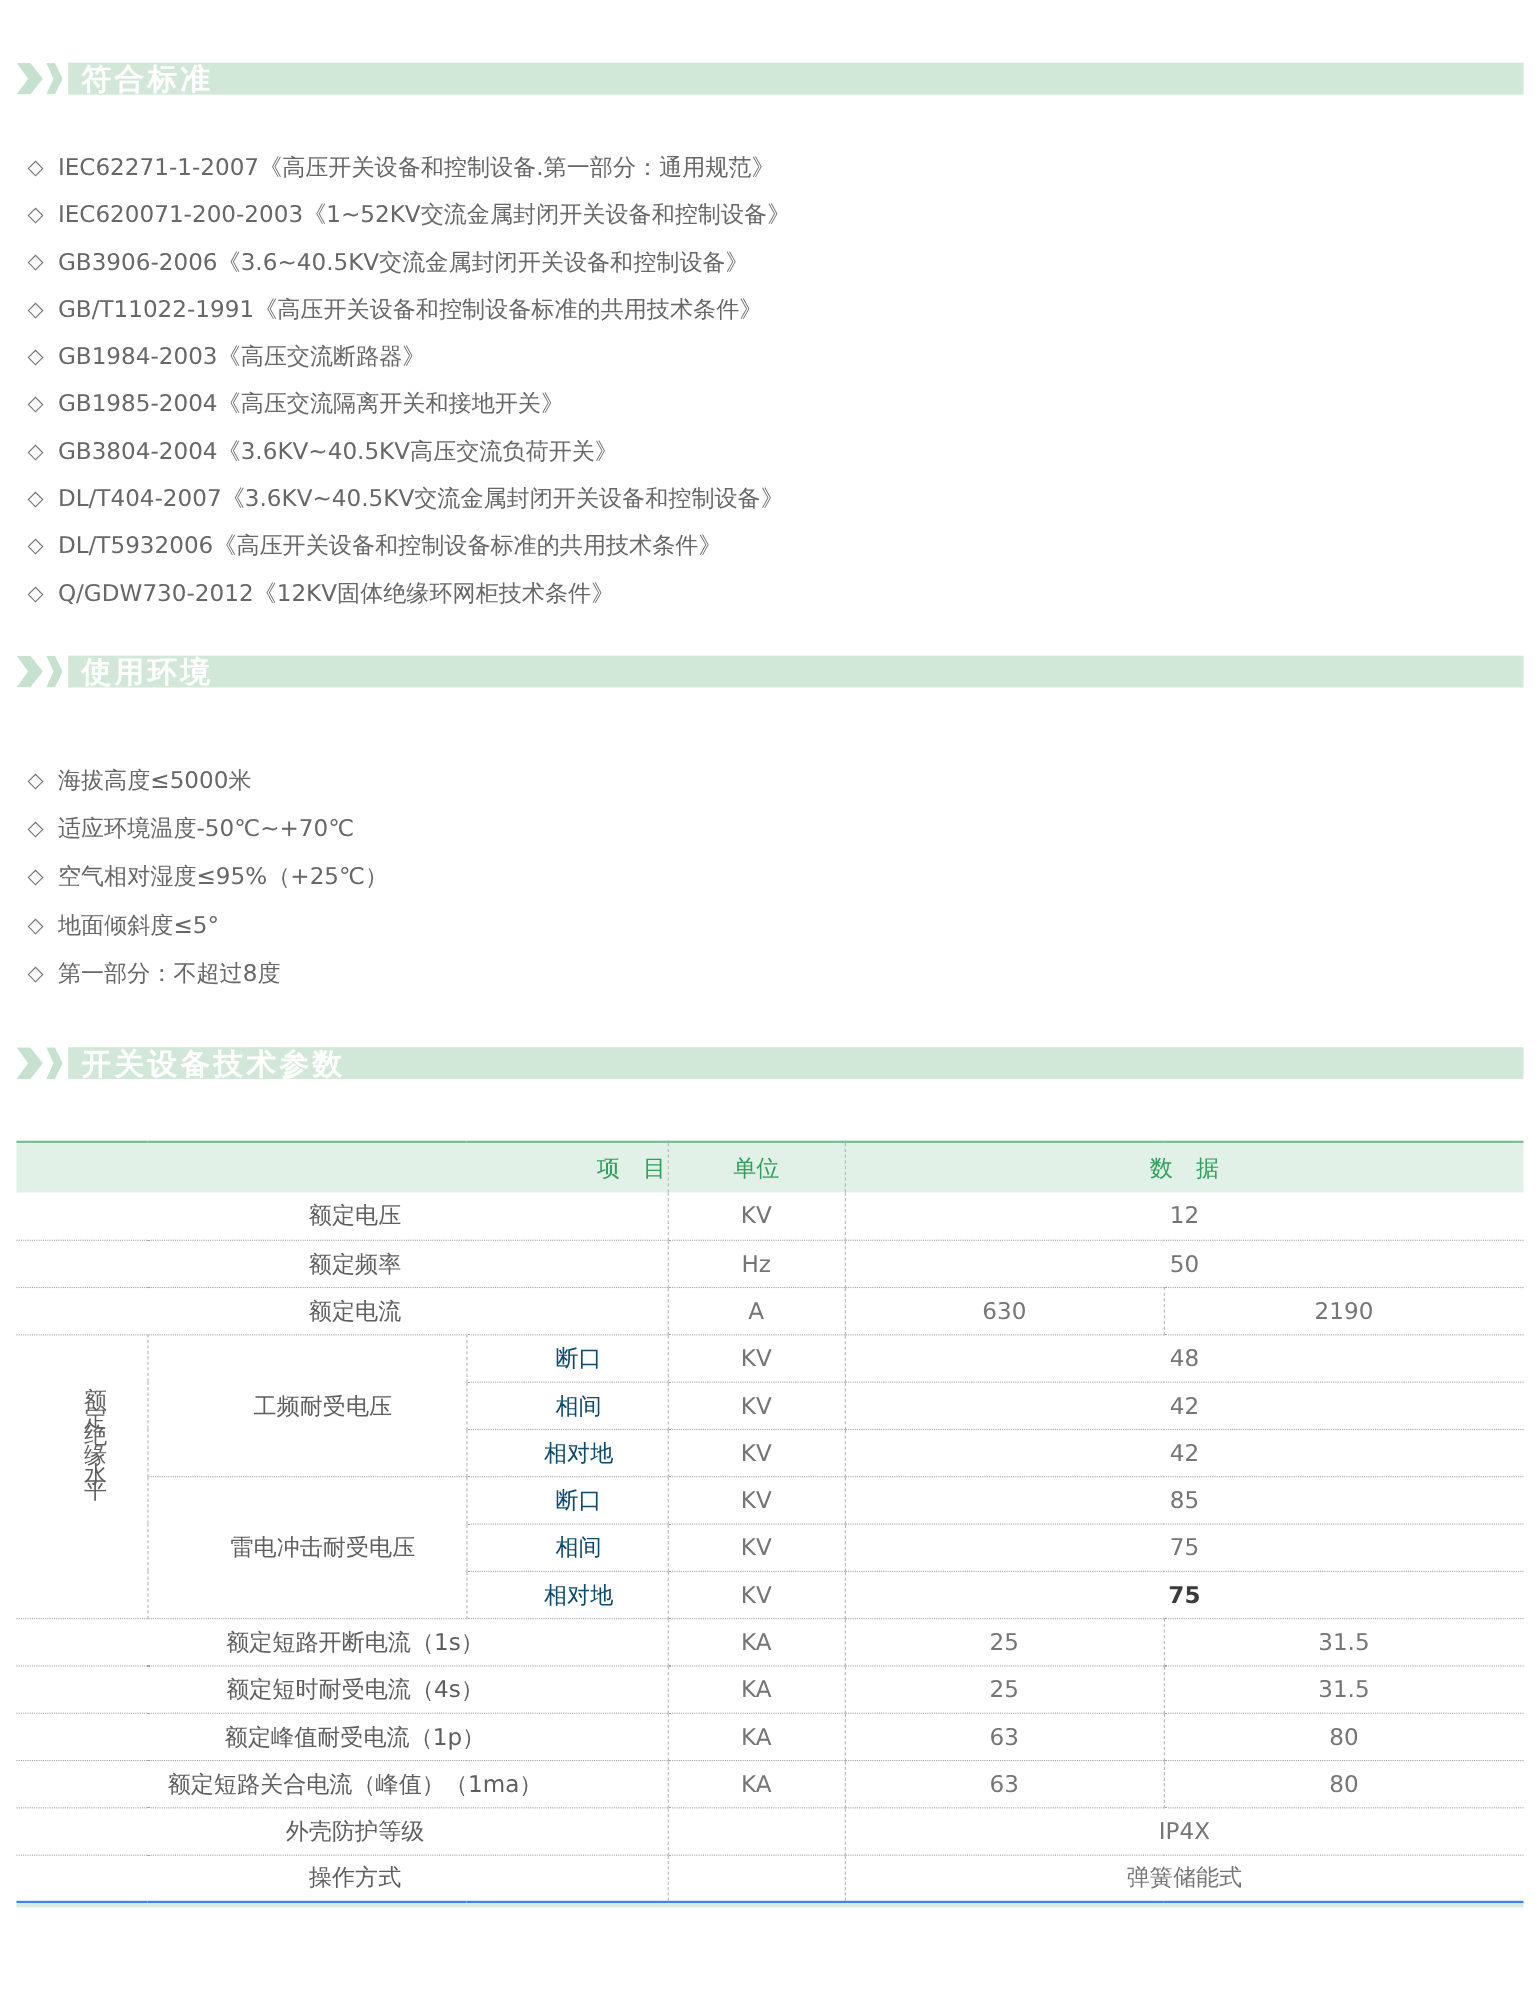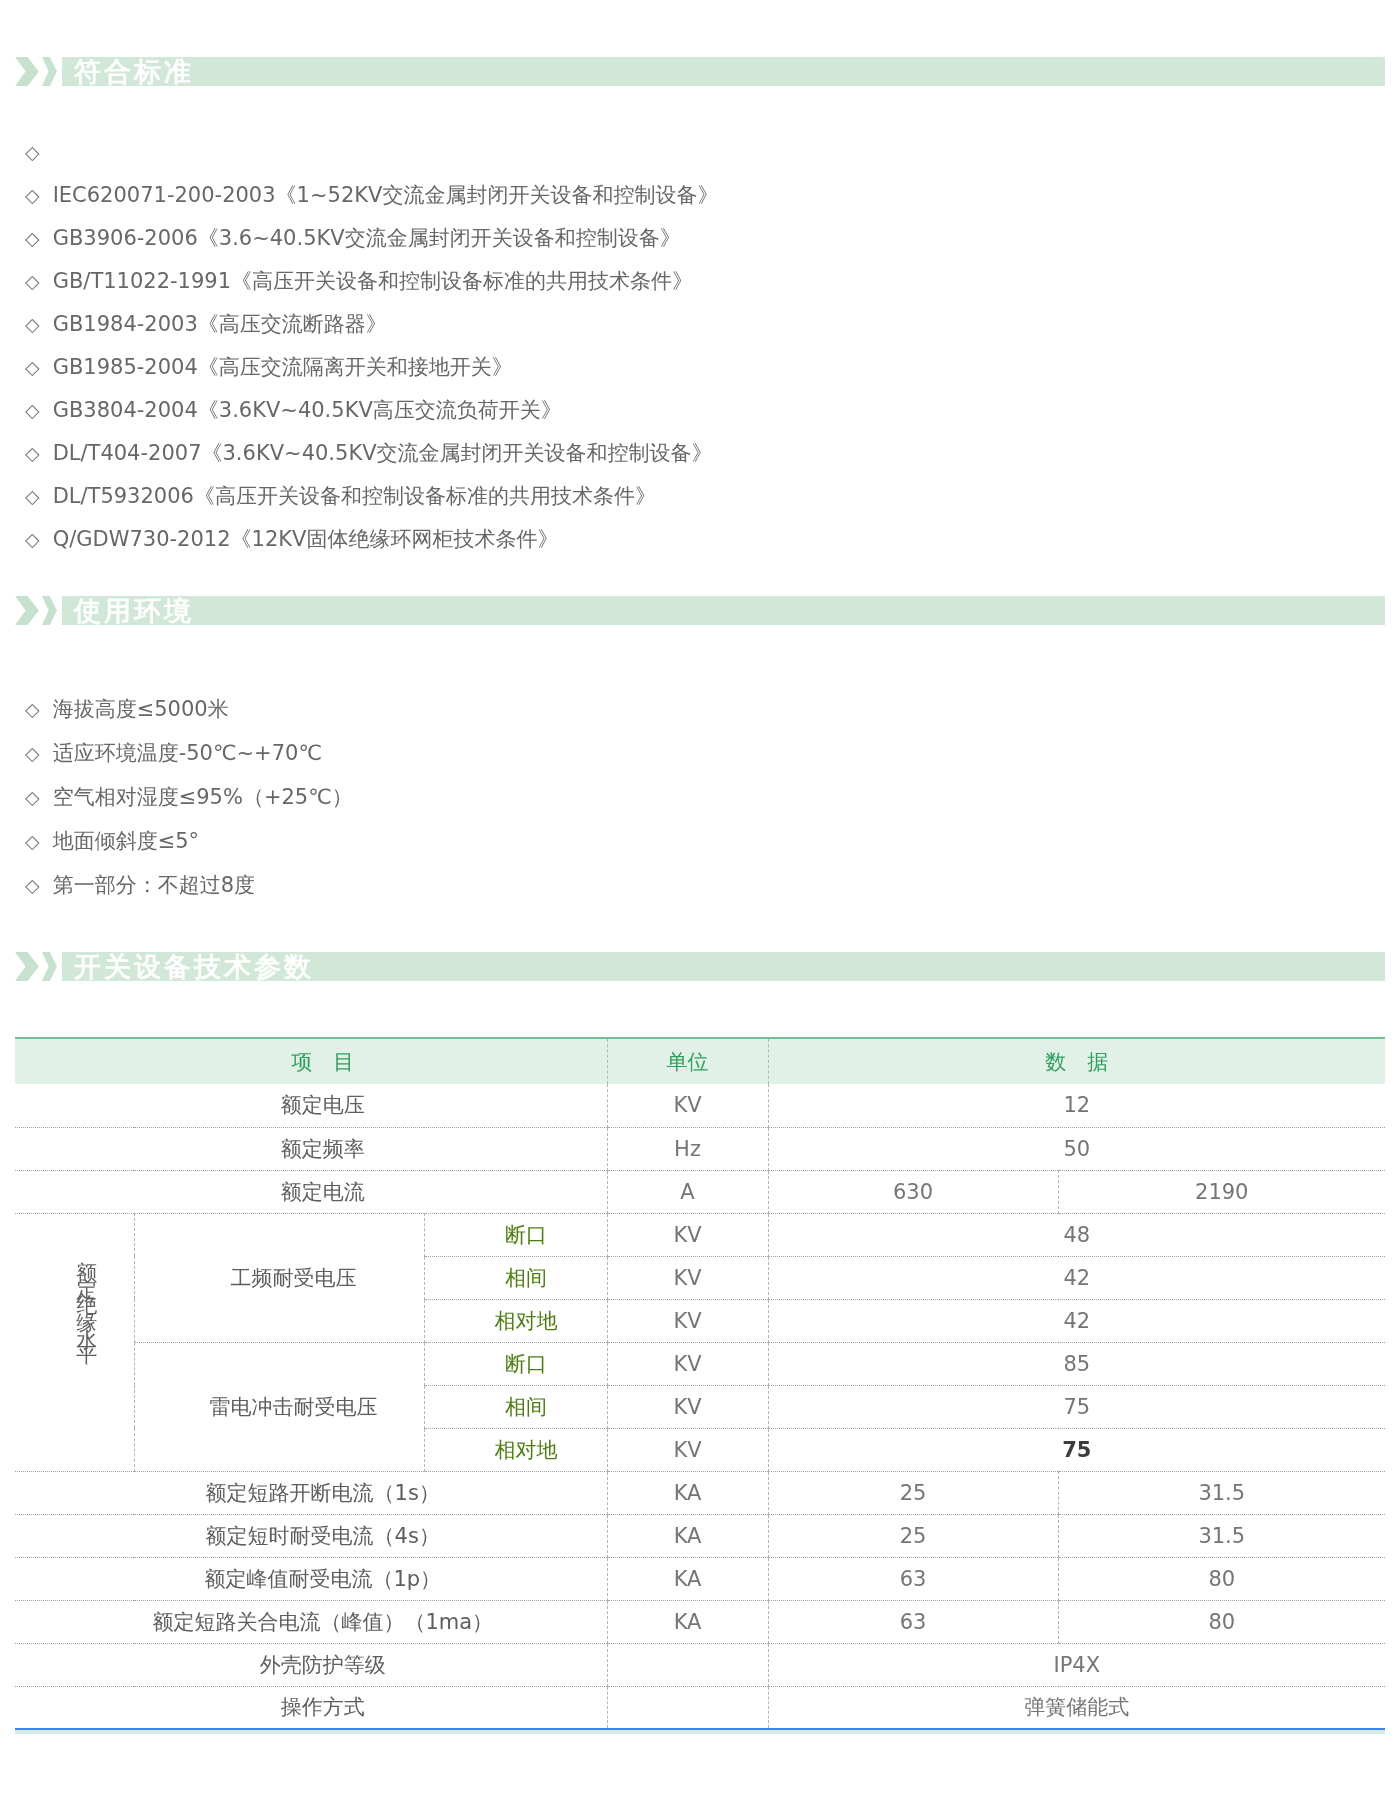--- a/index.html
+++ b/index.html
@@ -39,27 +39,27 @@
   table.params {
     margin-top:56px; width:1370px;
     border-collapse:collapse; table-layout:fixed;
     font-size:21px; color:#757575;
     border-top:2px solid #74bd90;
   }
   table.params th {
     background:#e2f1e7; color:#2f9f5c; font-weight:normal;
     height:46px; font-size:21px;
   }
-  th.t-left { text-align:center; padding-left:25px; }
+  th.t-left { text-align:right; padding-left:25px; }
   table.params td { height:43px; text-align:center; border-top:1px dotted #a3a3a3; }
   tr.rfirst td { border-top:none; }
   tr.rlast td { border-bottom:2px solid #3b82f6; }
   td.label { text-align:left; padding-left:25px; color:#5e5e5e; }
   td.sublabel { text-align:left; padding-left:30px; color:#5e5e5e; }
-  td.subitem { text-align:left; padding-left:22px; color:#4d7c0f; }
+  td.subitem { text-align:left; padding-left:22px; color:#0c4a6e; }
   .bl { border-left:1px dashed #b5b5b5; }
   td.vgroup {
     vertical-align:top; text-align:left; padding:30px 0 0 24px;
     color:#5e5e5e;
   }
   td.vgroup span {
     writing-mode:vertical-rl; text-orientation:upright;
     letter-spacing:17px; line-height:1;
   }
   td.em { color:#3c3c3c; font-weight:bold; }
@@ -74,20 +74,21 @@
     <span class="chev chev1"></span>
     <span class="chev chev2"></span>
     <div class="banner-bar">
       <span class="banner-title">符合标准</span>
     </div>
   </div>
 
   <ul class="dlist standards">
     <li>
         <span class="dia">◇</span>
+        <span>IEC62271-1-2007《高压开关设备和控制设备.第一部分：通用规范》</span>
       </li>
     <li>
         <span class="dia">◇</span>
         <span>IEC620071-200-2003《1~52KV交流金属封闭开关设备和控制设备》</span>
       </li>
     <li>
         <span class="dia">◇</span>
         <span>GB3906-2006《3.6~40.5KV交流金属封闭开关设备和控制设备》</span>
       </li>
     <li>

